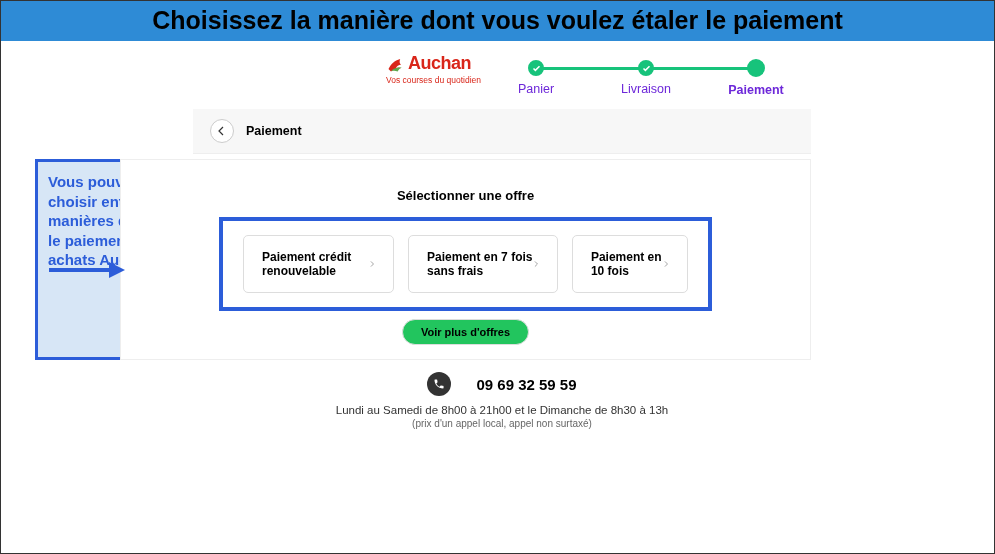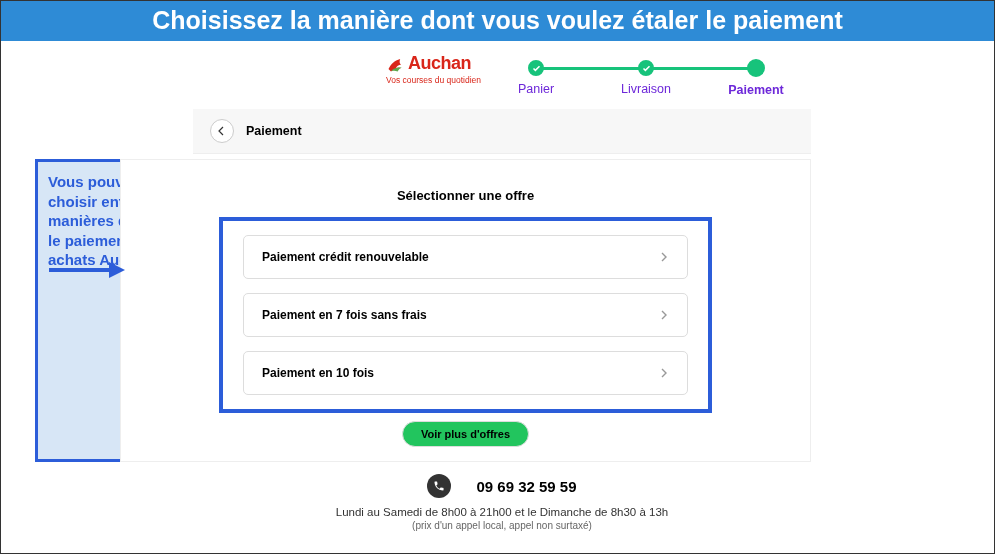--- a/index.html
+++ b/index.html
@@ -6,21 +6,21 @@
     body {
       font-family: -apple-system, BlinkMacSystemFont, "Segoe UI", Arial, sans-serif;
       background: #fff;
       width: 995px;
       height: 554px;
       overflow: hidden;
       border: 1px solid #333;
     }
     .title-bar {
       background: #2e8bd6;
-      color: #ffffff;
+      color: #000000;
       text-align: center;
       font-size: 25px;
       font-weight: 700;
       padding: 5px 0 6px;
     }
     .page {
       padding: 12px 10px 0;
       position: relative;
     }
     .header-row {
@@ -97,21 +97,21 @@
       position: relative;
     }
     .arrow-abs { position: absolute; left: -74px; top: 100px; }
     .arrow-abs svg { width: 80px; height: 20px; }
 
     .offers-title { text-align: center; font-size: 13px; font-weight: 600; margin-bottom: 14px; }
     .offer-group {
       border: 4px solid #2c5dd9;
       margin: 0 98px 8px;
       padding: 14px 20px;
-      display: flex; flex-direction: column; gap: 14px;
+      display: flex; flex-direction: row; gap: 14px;
     }
     .offer-btn {
       border: 1px solid #ddd;
       border-radius: 5px;
       background: #fff;
       padding: 14px 18px;
       display: flex;
       align-items: center;
       justify-content: space-between;
       cursor: pointer;

